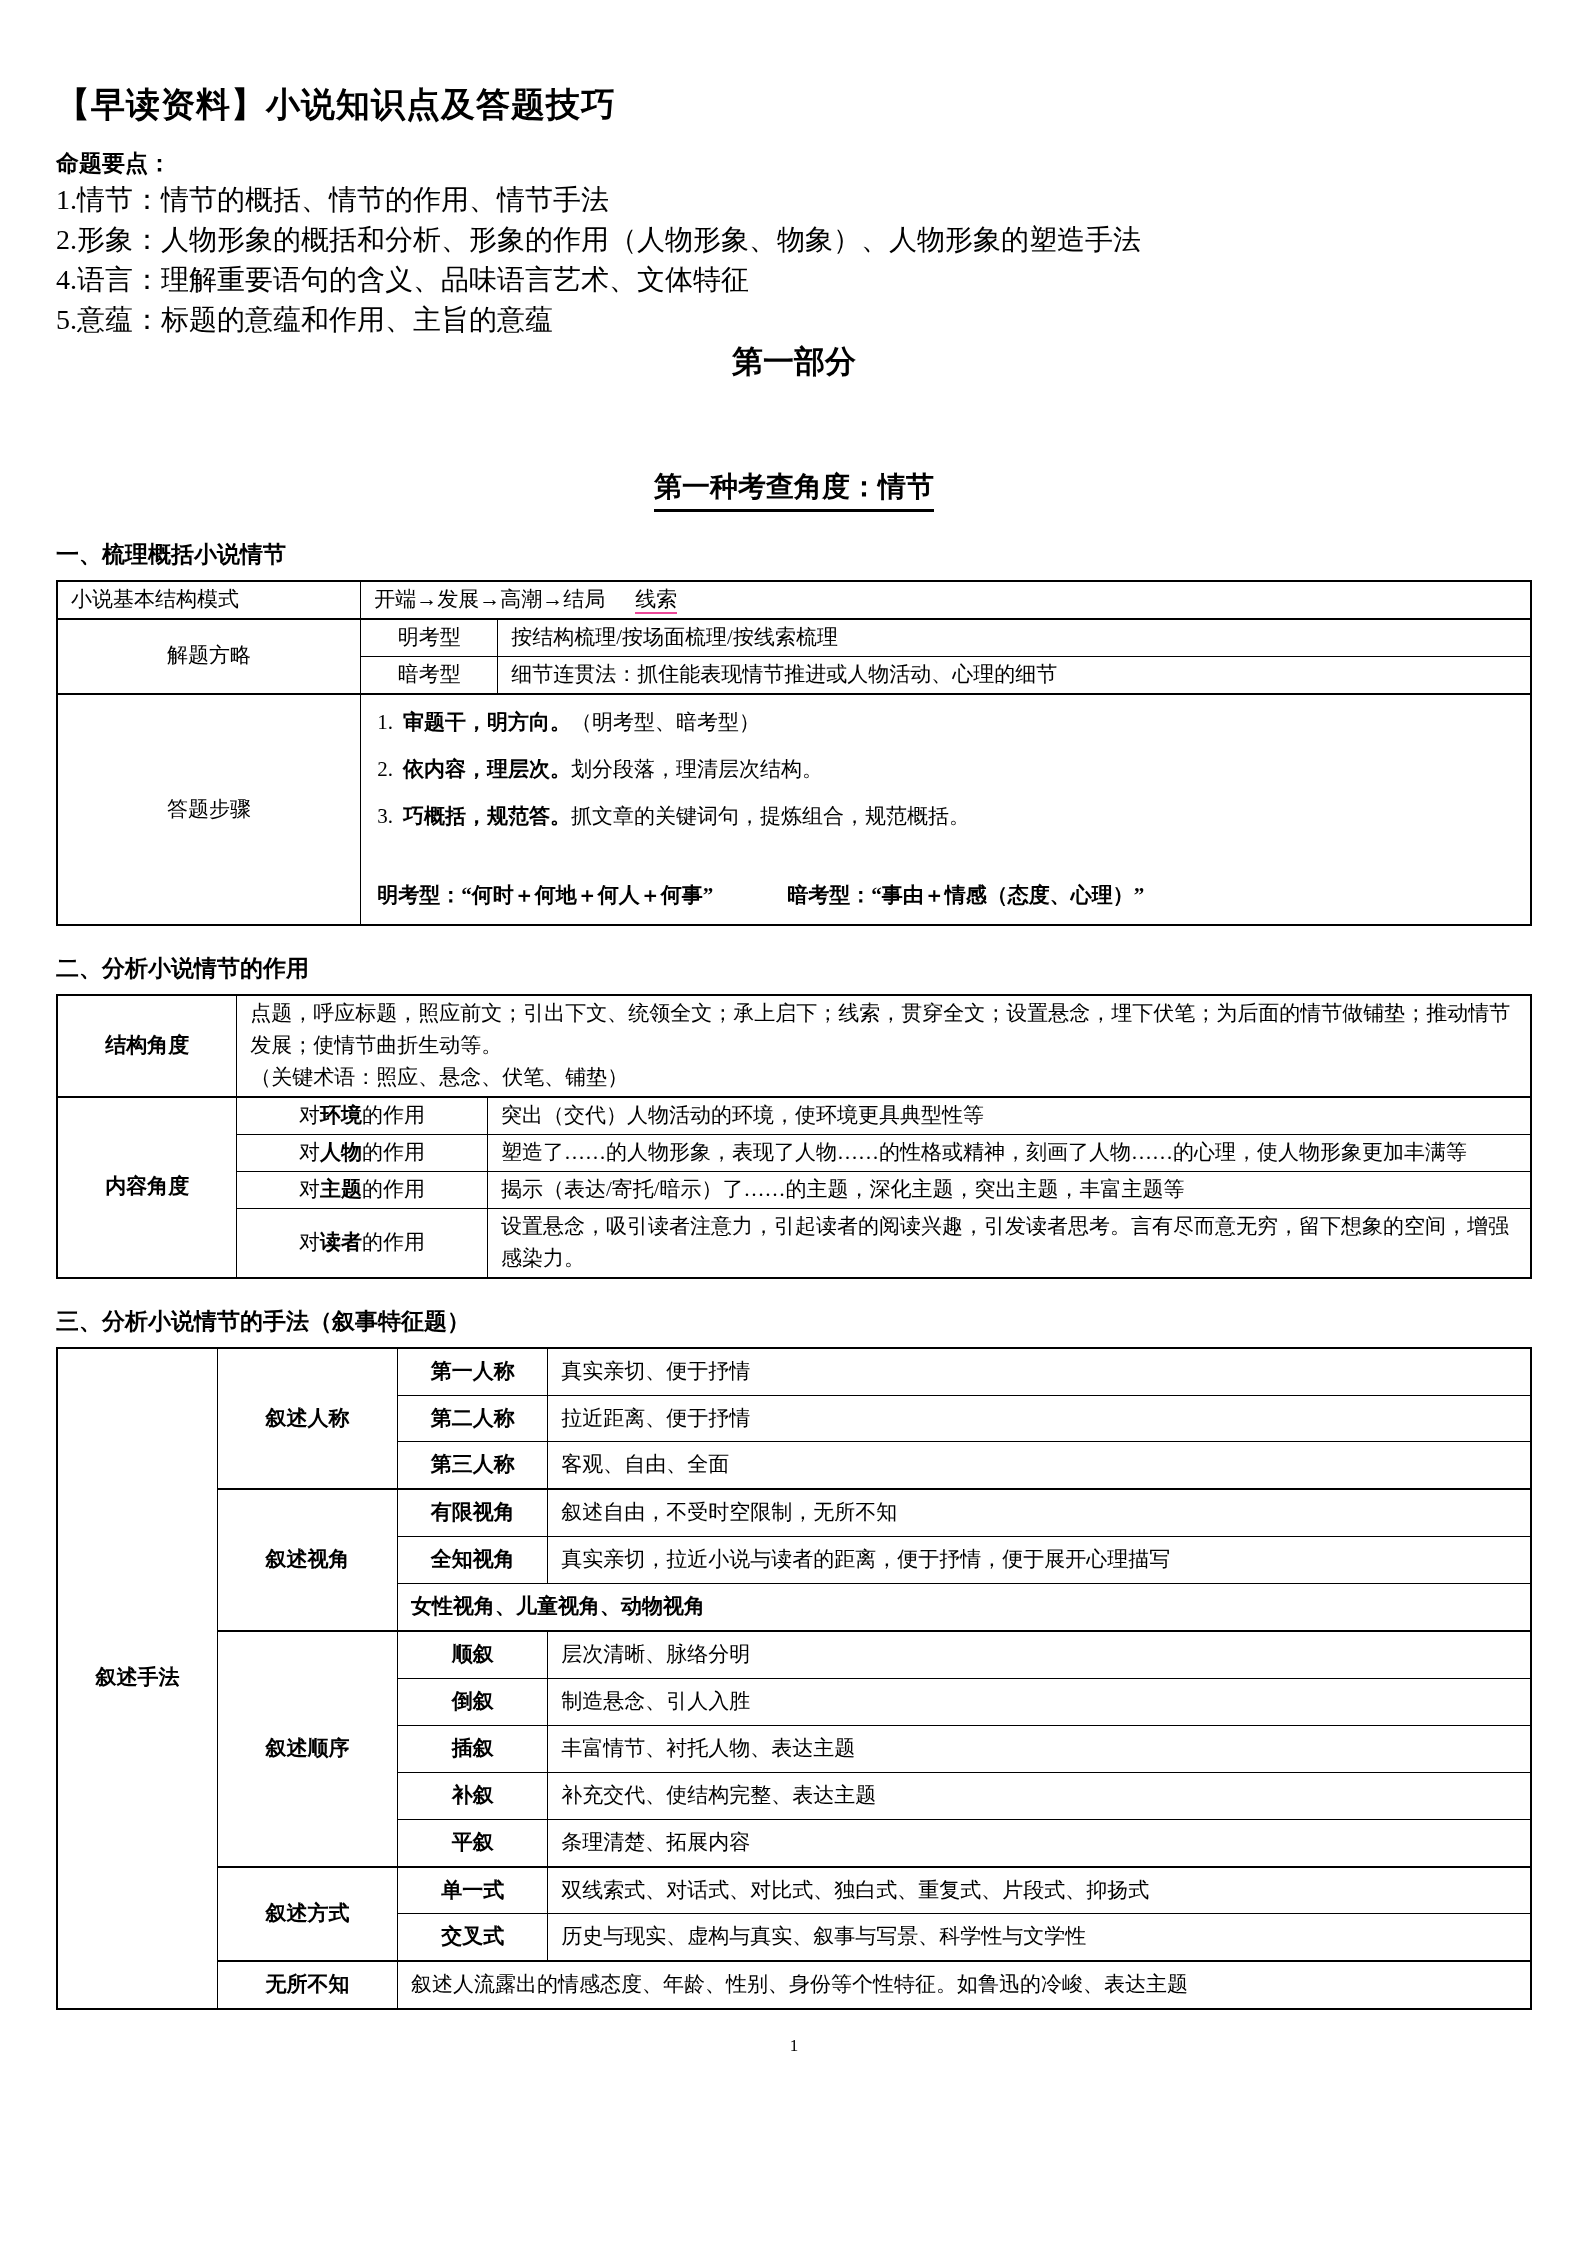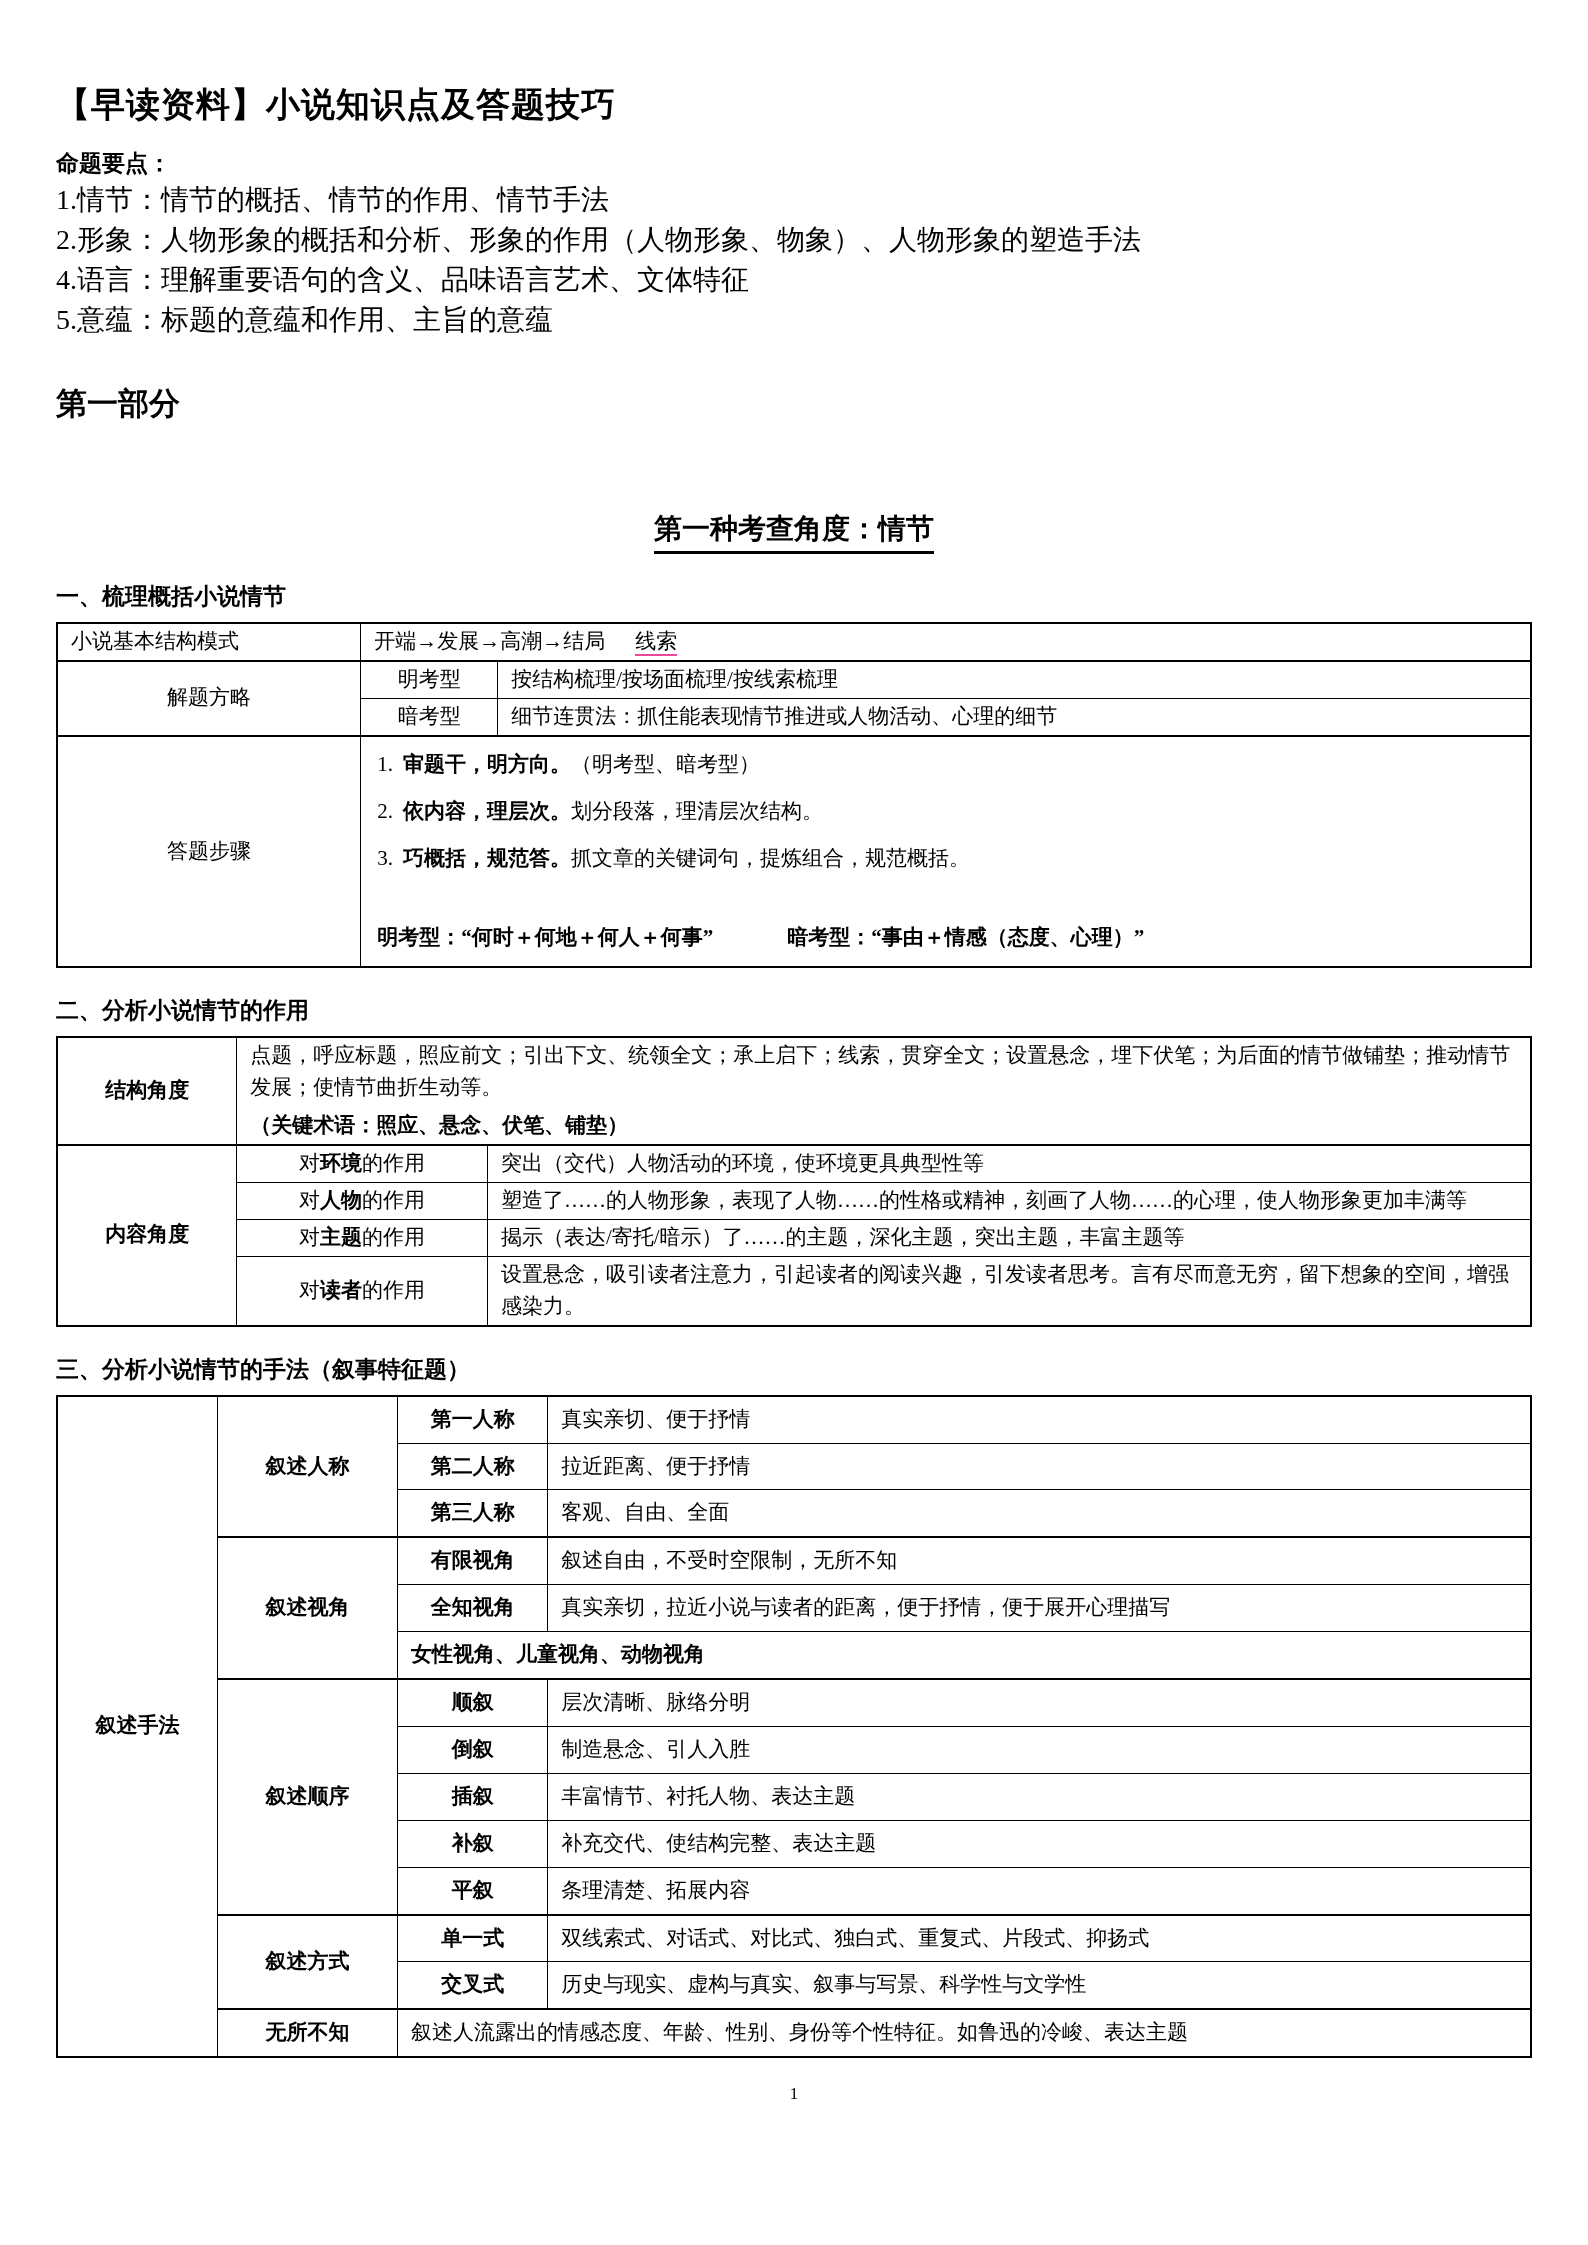--- a/index.html
+++ b/index.html
@@ -19,23 +19,23 @@
     font-weight: bold;
     letter-spacing: 1px;
     margin-bottom: 20px;
   }
 
   .intro-heading { font-size: 23px; font-weight: bold; line-height: 32px; }
   .intro-list { list-style: none; }
   .intro-list li { font-size: 28px; line-height: 40px; }
 
   .part-heading {
+    text-align: center;
     font-size: 31px;
     font-weight: bold;
-    margin-top: 42px;
     line-height: 44px;
   }
   .angle-heading-wrap { text-align: center; margin-top: 82px; line-height: 42px; }
   .angle-heading {
     display: inline-block;
     font-size: 28px;
     font-weight: bold;
     border-bottom: 3px solid #000;
     padding-bottom: 1px;
   }
@@ -71,21 +71,21 @@
     margin-left: 30px;
     padding-bottom: 1px;
   }
 
   .steps-cell { padding: 12px 16px; }
   .step { margin-bottom: 15px; }
   .step-num { margin-right: 10px; }
   .formula-line { font-weight: bold; margin-top: 48px; }
   .formula-gap { display: inline-block; width: 74px; }
 
-  .struct-note { font-weight: bold; margin-top: 6px; }
+  .struct-note { font-weight: normal; }
 
   .t3 td { padding: 7px 13px; }
 
   .page-footer {
     text-align: center;
     font-size: 17px;
     margin-top: 26px;
   }
 </style>
 </head>

